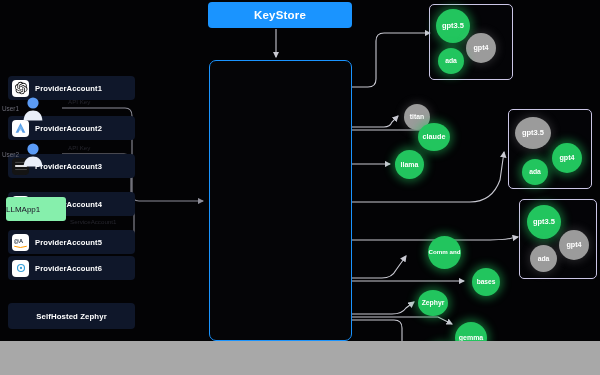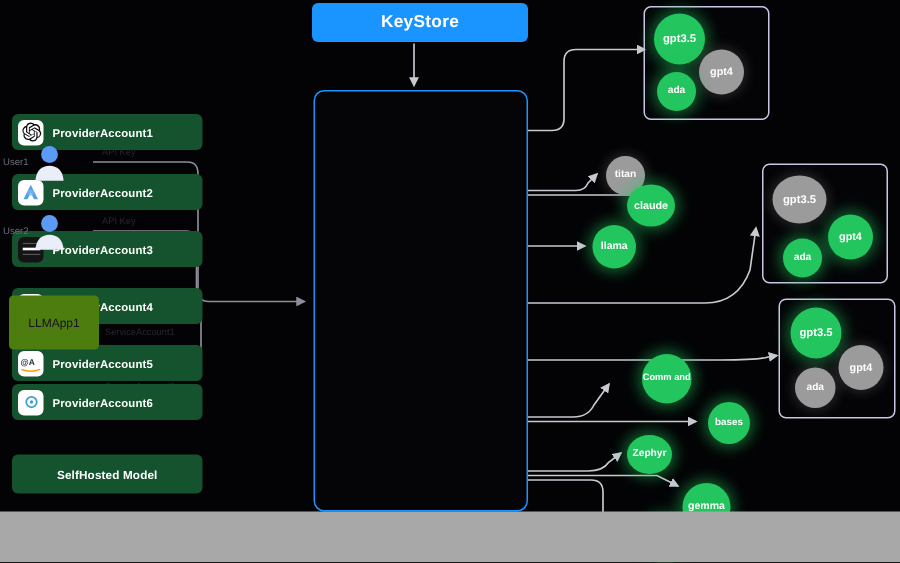--- a/index.html
+++ b/index.html
@@ -43,21 +43,21 @@
     width: 143px; height: 281px;
     border: 1.6px solid #1a94ff;
     border-radius: 7px;
     background: #050507;
     z-index: 3;
   }
   .provider-row {
     position: absolute;
     left: 8px;
     width: 127px; height: 24px;
-    background: #14532d;
+    background: #0f172a;
     border-radius: 4px;
     display: flex; align-items: center;
     z-index: 5;
   }
   .provider-row .pico {
     width: 17px; height: 17px;
     margin-left: 4px; margin-right: 6px;
     border-radius: 4px;
     background: #ffffff;
     display: flex; align-items: center; justify-content: center;
@@ -85,24 +85,24 @@
   .actor .alabel {
     color: #6d6d78;
     font-size: 6.4px;
     margin-right: 3px;
     white-space: nowrap;
   }
   .avatar-wrap { width: 22px; height: 26px; position: relative; }
 
   .app-node {
     position: absolute;
-    width: 60px; height: 36px;
-    background: #4d7c0f;
+    width: 60px; height: 24px;
+    background: #86efac;
     border-radius: 3px;
-    display: flex; align-items: center; justify-content: center;
+    display: flex; align-items: center; justify-content: flex-start;
     color: #1a1024;
     font-size: 8px;
     z-index: 5;
   }
 
   
   .edge-label {
     position: absolute;
     color: #26262e;
     font-size: 6.2px;
@@ -265,21 +265,21 @@
     <span class="pico">
       <svg width="14" height="14" viewBox="0 0 24 24">
           <circle cx="12" cy="12" r="6" fill="none" stroke="#39a0d8" stroke-width="2"></circle>
           <circle cx="12" cy="12" r="2" fill="#39a0d8"></circle>
         </svg>
     </span>
     <span class="plabel">ProviderAccount6</span>
   </div>
 
   <div class="provider-row selfhosted" style="top:303px;height:26px">
-    <span class="plabel">SelfHosted Model</span>
+    <span class="plabel">SelfHosted Zephyr</span>
   </div>
 
   <div class="actor" style="left:2px; top:95px">
     <span class="alabel">User1</span>
     <span class="avatar-wrap">
       <svg width="22" height="26" viewBox="0 0 22 26">
         <circle cx="11" cy="8" r="5.6" fill="#5b9bf5"></circle>
         <path d="M1.6 25.5 C2 18.6 6 15.5 11 15.5 C16 15.5 20 18.6 20.4 25.5 Z" fill="#e9eef8"></path>
       </svg>
     </span>

